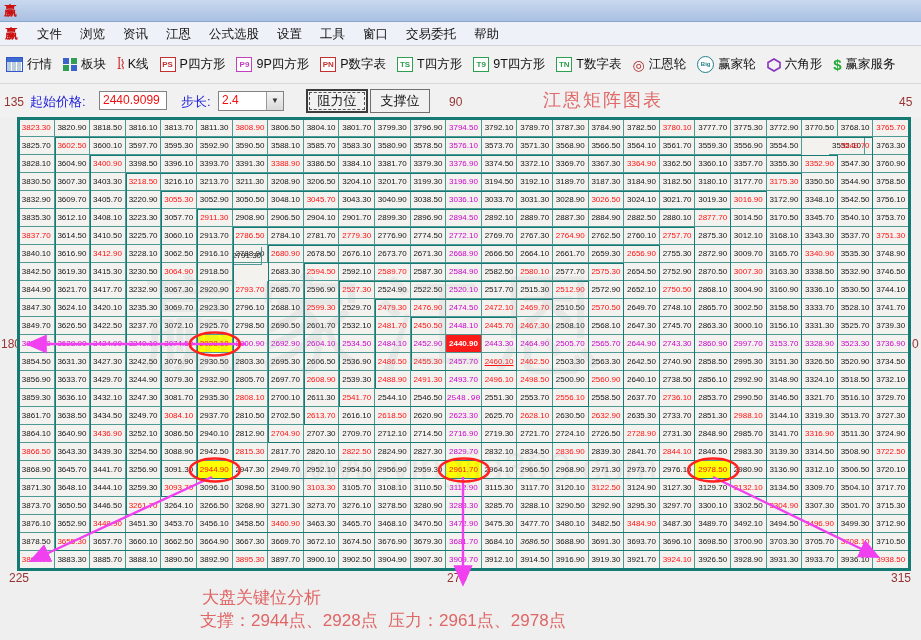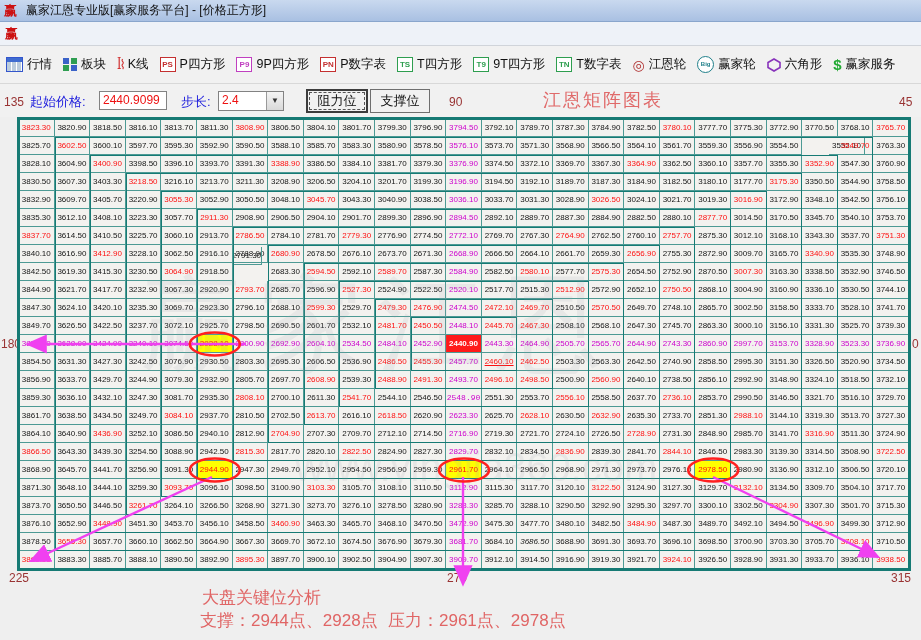--- a/index.html
+++ b/index.html
@@ -58,25 +58,25 @@
   .ring{position:absolute;border:1.5px solid #167a74;box-sizing:border-box;pointer-events:none;}
   .watermark{position:absolute;color:#9aa0ac;pointer-events:none;white-space:nowrap;}
   #overlay{position:absolute;left:0;top:0;width:921px;height:640px;pointer-events:none;}
   .analysis-line{position:absolute;color:#e06565;}
 </style>
 </head>
 <body>
 
 <div class="titlebar">
   <span class="logo">赢</span>
-  <span class="title">赢家江恩专业版[赢家服务平台] - [价格正方形]</span>
 </div>
 
 <div class="menubar">
   <span class="child-icon">赢</span>
+  <span id="menu-items"><span class="menu-item">文件</span><span class="menu-item">浏览</span><span class="menu-item">资讯</span><span class="menu-item">江恩</span><span class="menu-item">公式选股</span><span class="menu-item">设置</span><span class="menu-item">工具</span><span class="menu-item">窗口</span><span class="menu-item">交易委托</span><span class="menu-item">帮助</span></span>
 </div>
 
 <div class="toolbar" id="toolbar">
     <span class="tool-item">
       <span class="ticon ticon-table"></span>
       <span class="tlabel">行情</span>
     </span>
     <span class="tool-item">
       <span class="ticon ticon-blocks"></span>
       <span class="tlabel">板块</span>

